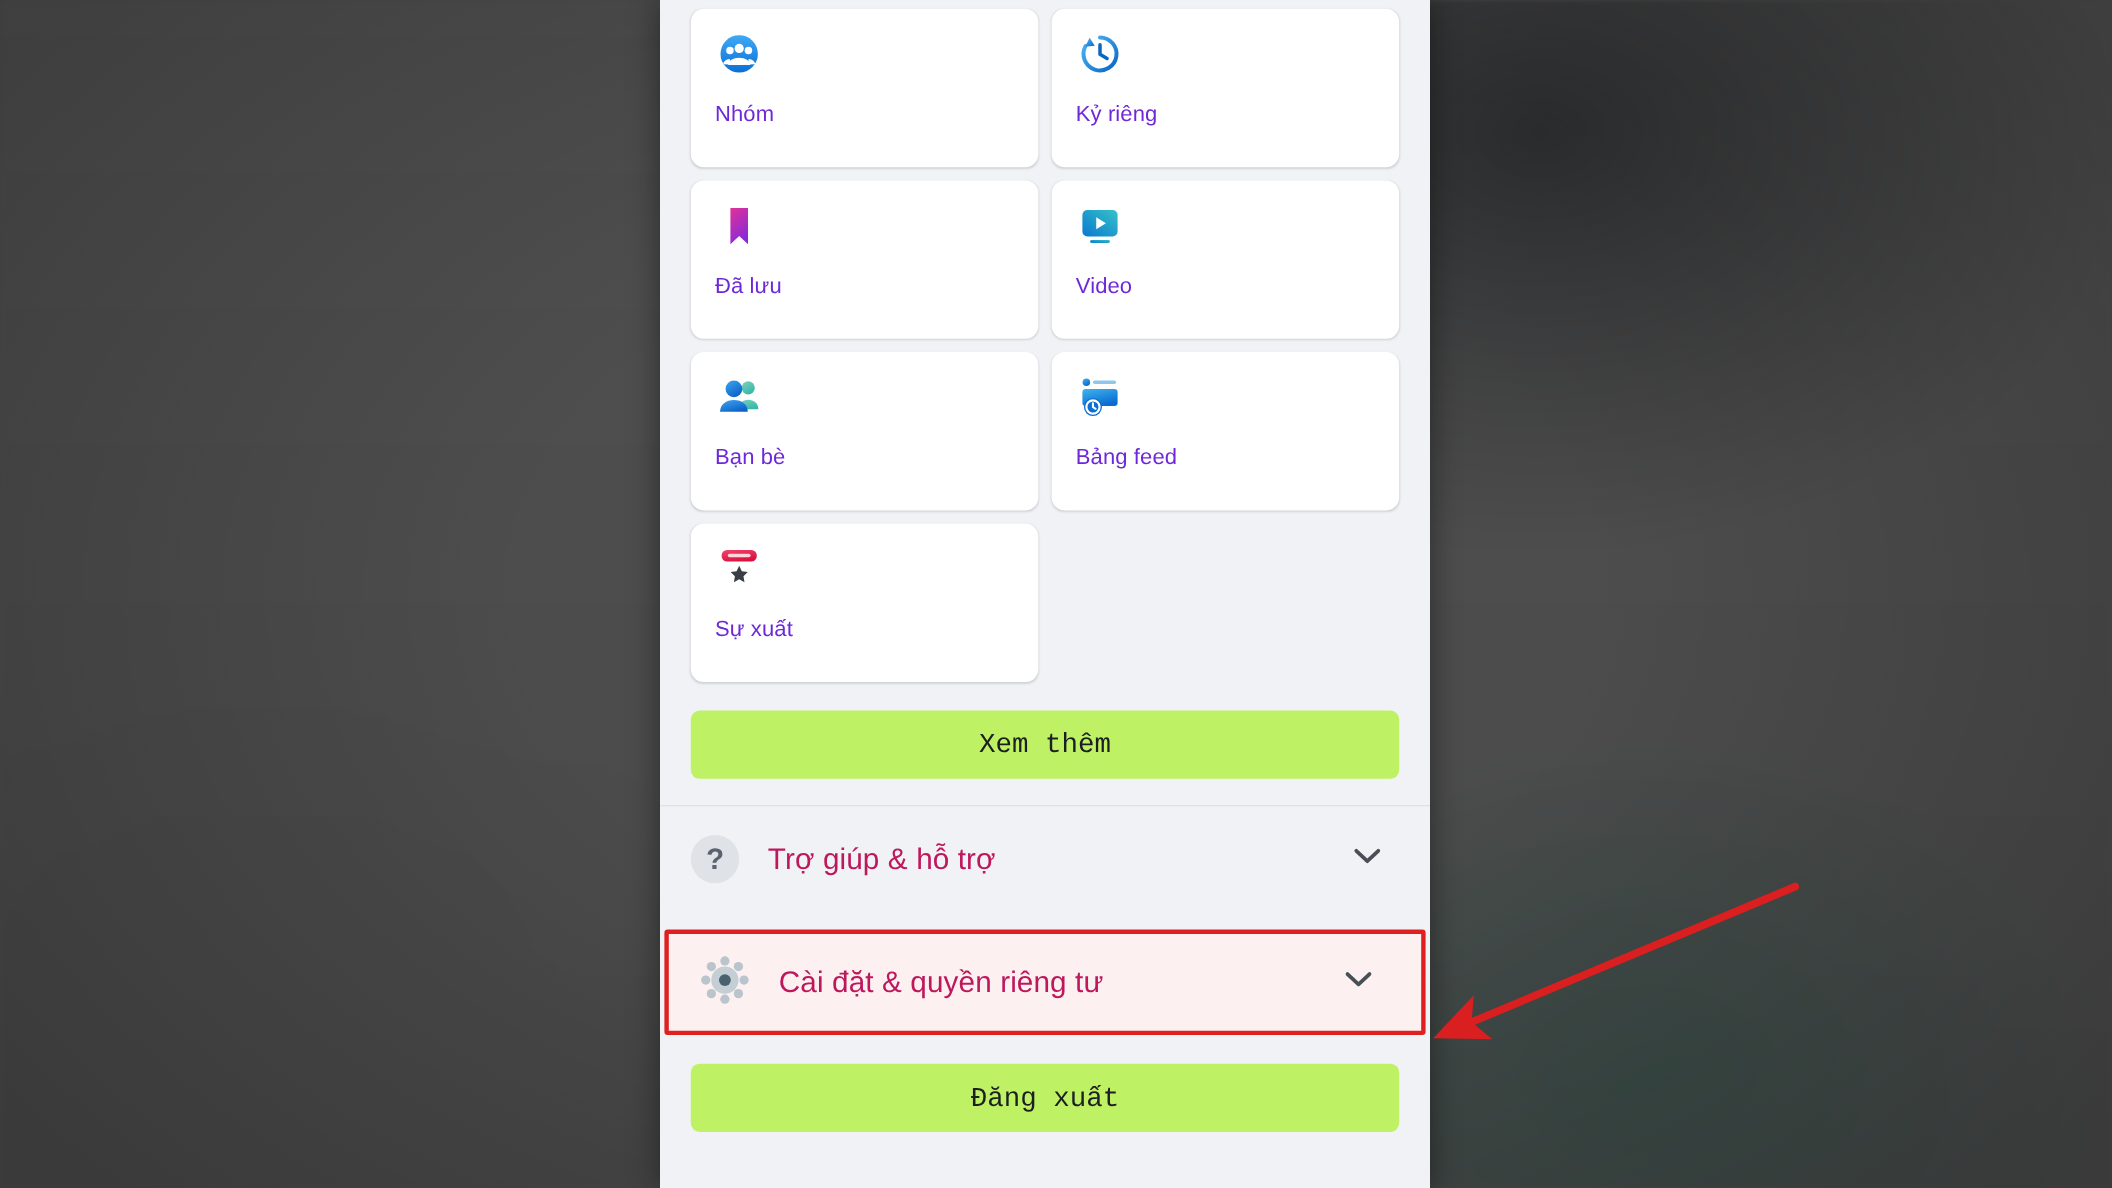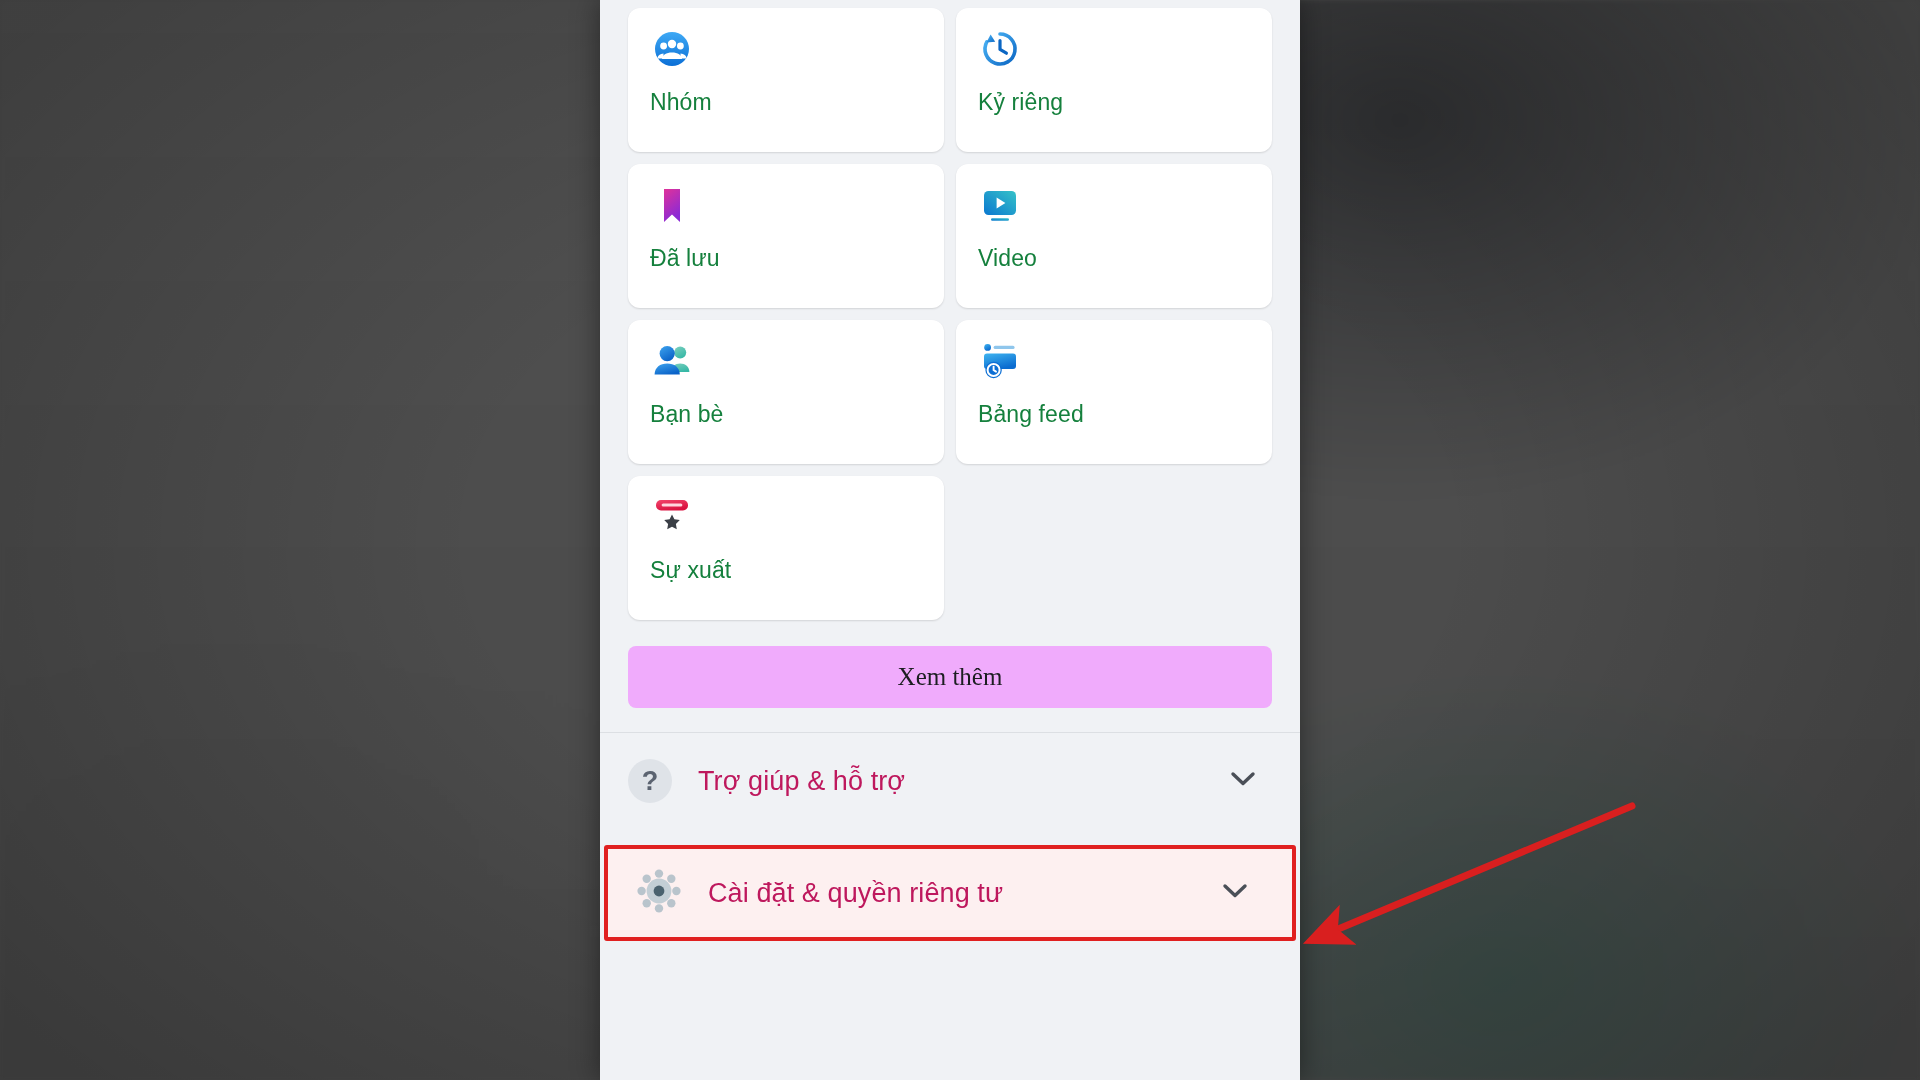--- a/index.html
+++ b/index.html
@@ -42,31 +42,31 @@
     background:#ffffff;border-radius:12px;
     height:144px;
     padding:18px 18px 0 22px;
     box-sizing:border-box;
     box-shadow:0 1px 2px rgba(0,0,0,.13);
     position:relative;
   }
   .card .ic{height:46px;display:flex;align-items:center;}
   .card .lbl{
     position:absolute;left:22px;bottom:36px;
-    font-size:23px;color:#15803d;letter-spacing:.1px;
+    font-size:20px;color:#6d28d9;letter-spacing:.1px;
     white-space:nowrap;
   }
 
   
   .gbtn{
     margin:26px 28px 0 28px;
-    height:62px;border-radius:8px;background:#f0abfc;
+    height:62px;border-radius:8px;background:#bef264;
     display:flex;align-items:center;justify-content:center;
     font-size:25px;color:#1c1e21;border:0;width:calc(100% - 56px);
-    box-sizing:border-box;font-family:Liberation Serif, serif;
+    box-sizing:border-box;font-family:Liberation Mono, monospace;
   }
   .divider{height:1px;background:#dcdfe3;margin:24px 0 0 0;}
 
   
   .row{
     height:96px;display:flex;align-items:center;
     padding:0 28px;box-sizing:border-box;position:relative;
   }
   .row .rlbl{font-size:27px;color:#be185d;margin-left:26px;letter-spacing:.1px;}
   .row .chev{position:absolute;right:44px;top:50%;transform:translateY(-50%);}
@@ -265,20 +265,21 @@
         </svg>
       </div>
       <div class="rlbl">Cài đặt &amp; quyền riêng tư</div>
       <div class="chev">
         <svg width="26" height="16" viewBox="0 0 26 16">
           <path d="M3 3l10 9.4L23 3" fill="none" stroke="#4a4f57" stroke-width="3.4" stroke-linecap="round" stroke-linejoin="round"></path>
         </svg>
       </div>
     </div>
 
+    <button class="gbtn">Đăng xuất</button>
 
   </div>
 
   <svg class="arrow">
     <defs>
       <marker id="ahead" markerWidth="7" markerHeight="7" refX="5.6" refY="3.5" orient="auto">
         <path d="M7 3.5 0 6.6 1.6 3.5 0 .4z" fill="#d91f1f"></path>
       </marker>
     </defs>
     <line x1="1632" y1="806" x2="1312" y2="940" stroke="#d91f1f" stroke-width="7" stroke-linecap="round" marker-end="url(#ahead)"></line>

